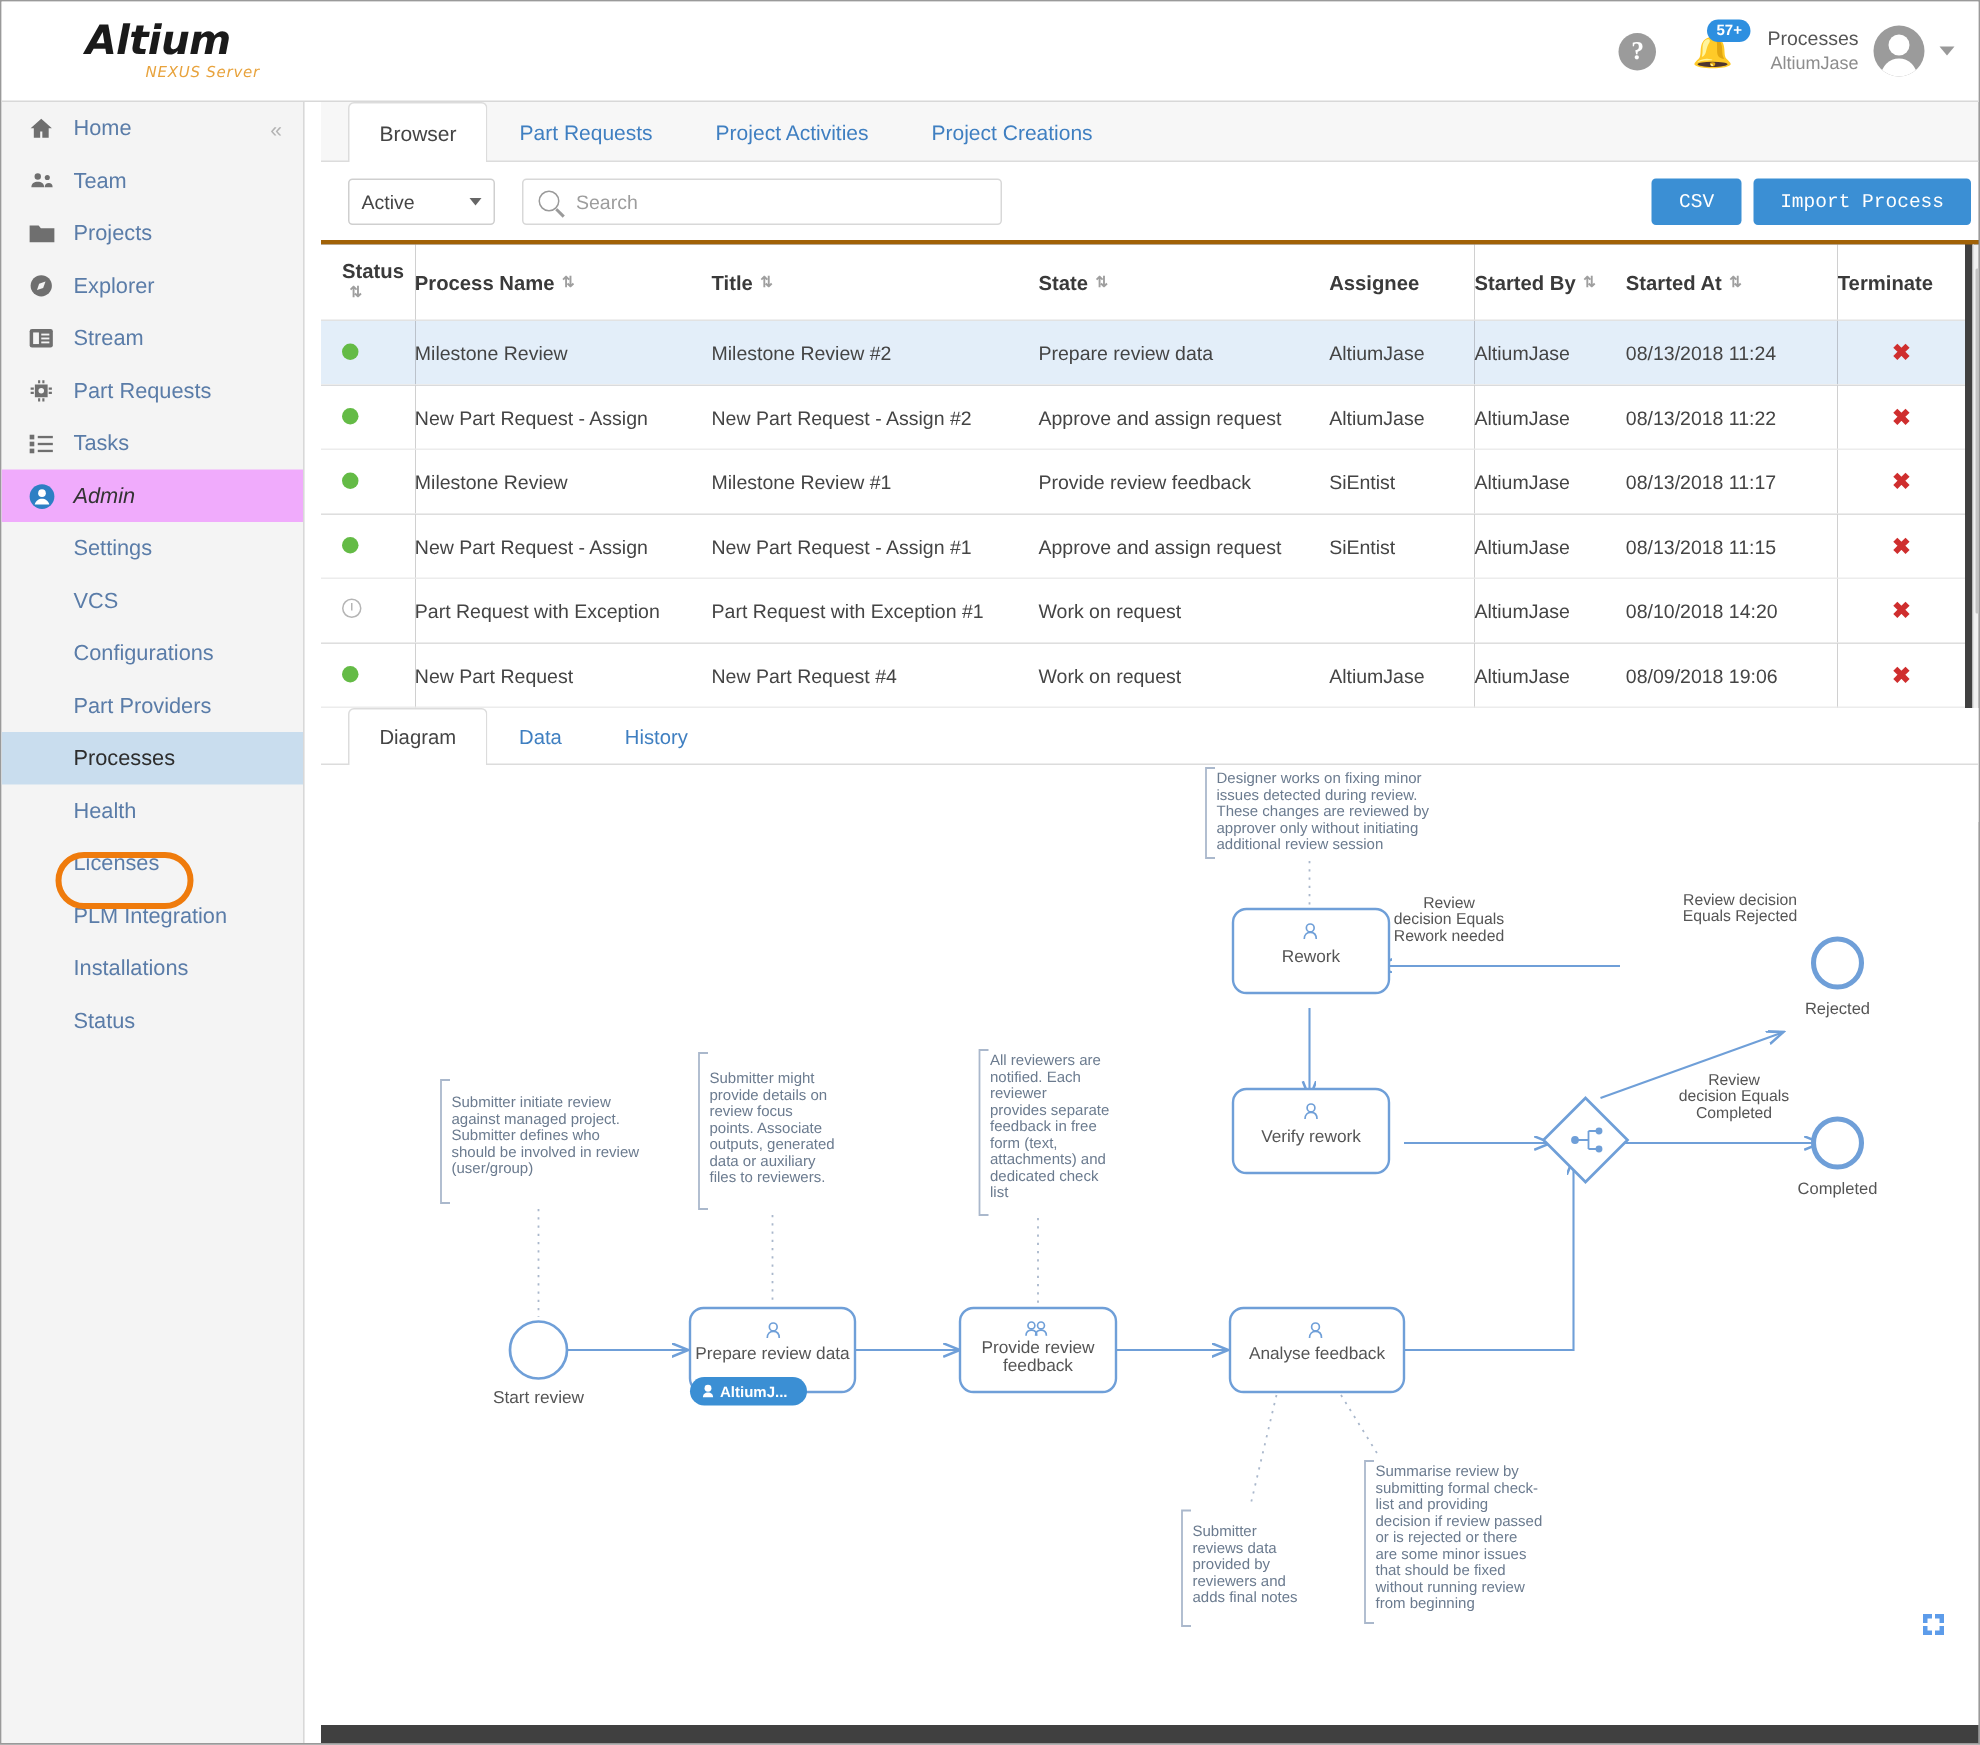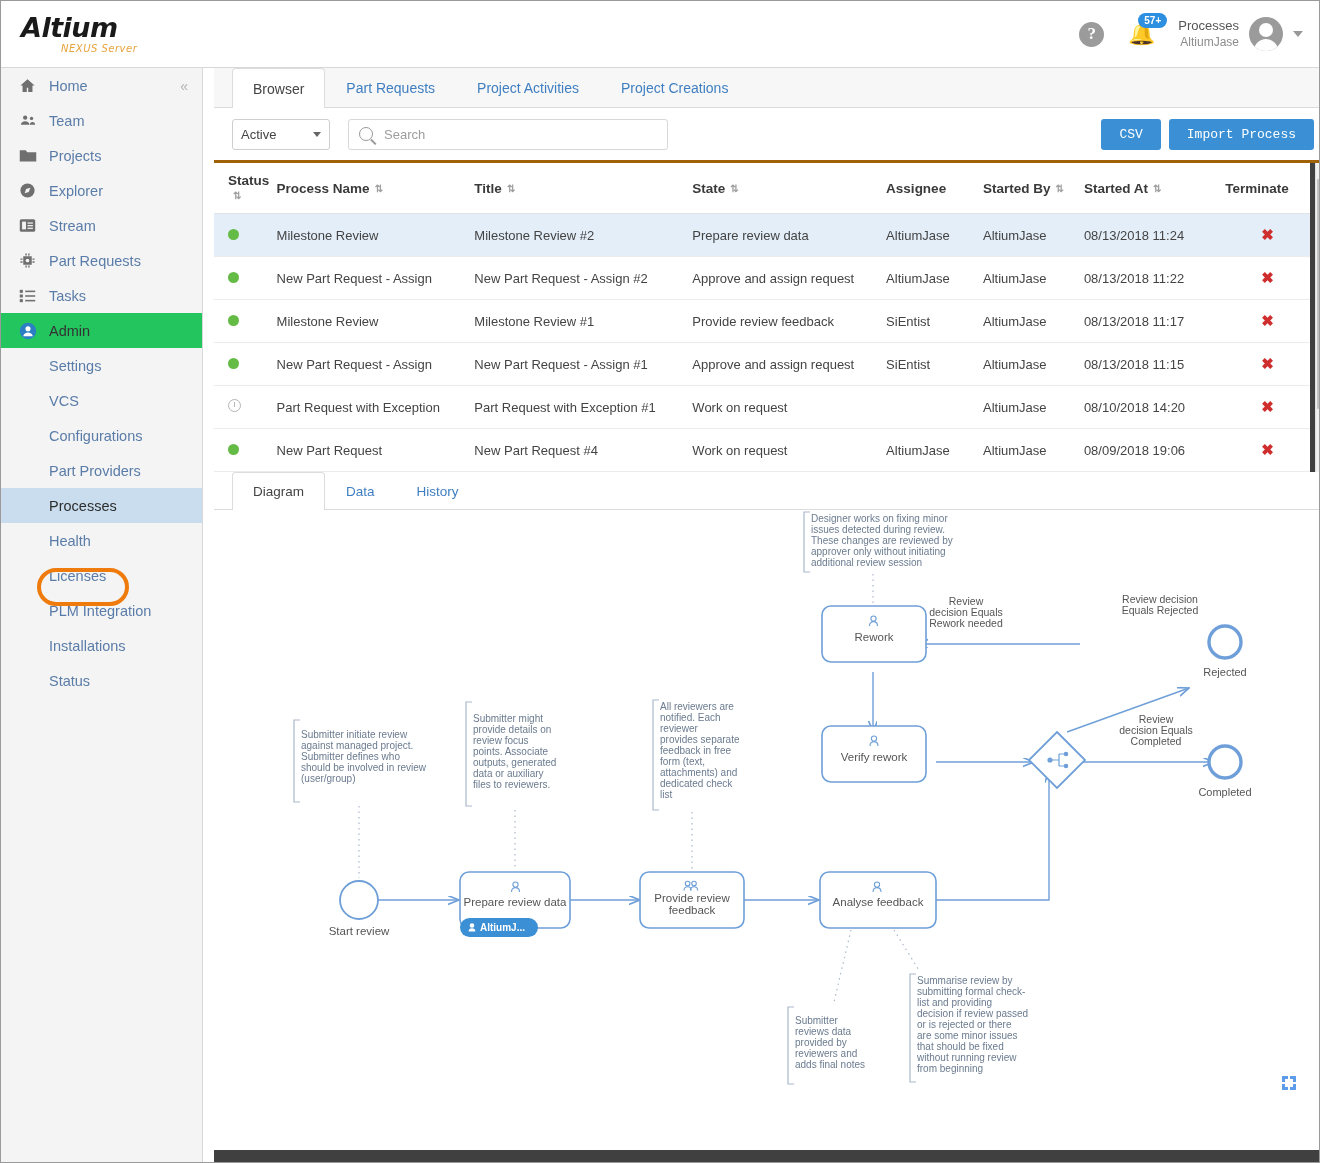--- a/index.html
+++ b/index.html
@@ -13,21 +13,21 @@
     position:relative;
   }
   .app { width:1320px; height:1163px; position:relative; border:1px solid #9a9a9a; overflow:hidden; background:#fff; }
 
   
   .header {
     position:absolute; left:0; top:0; width:1318px; height:67px;
     background:#ffffff; border-bottom:1px solid #d8d8d8;
     display:flex; align-items:center;
   }
-  .logo-wrap { width:200px; padding-left:20px; position:relative; }
+  .logo-wrap { width:200px; padding-left:20px; position:relative;margin-left:36px; }
   .logo-altium {
     font-family:"DejaVu Sans", sans-serif;
     font-size:27px; font-weight:bold; font-style:italic; letter-spacing:-0.5px;
     color:#1a1a1a; line-height:1;
   }
   .logo-nexus {
     font-family:"DejaVu Sans", sans-serif;
     font-size:10px; font-style:italic; color:#e8a33d; letter-spacing:0.5px;
     margin-top:2px; padding-left:40px;
   }
@@ -58,21 +58,21 @@
 
   
   .sidebar {
     position:absolute; left:0; top:67px; width:202px; height:1095px;
     background:#f4f4f4; border-right:1px solid #d8d8d8;
   }
   .nav-item {
     height:35px; display:flex; align-items:center; padding-left:18px;
     font-size:14px; color:#5a7ca8; cursor:pointer; position:relative;
   }
-  .nav-item.active { background:#22c55e; color:#35465c; }
+  .nav-item.active { background:#f0abfc; color:#35465c;font-style:italic; }
   .nav-ico { width:30px; font-size:15px; color:#6f6f6f; display:flex; align-items:center; }
   .nav-ico svg { display:block; }
   .nav-label { font-size:14.5px; }
   .nav-item.active .nav-label { color:#333; }
   .collapse-btn { position:absolute; right:14px; top:10px; color:#b3b3b3; font-size:14px; cursor:pointer; }
   .nav-sub {
     height:35px; display:flex; align-items:center; padding-left:48px;
     font-size:14px; color:#5a7ca8; cursor:pointer; position:relative;
   }
   .nav-sub.selected { background:#c9ddee; }

